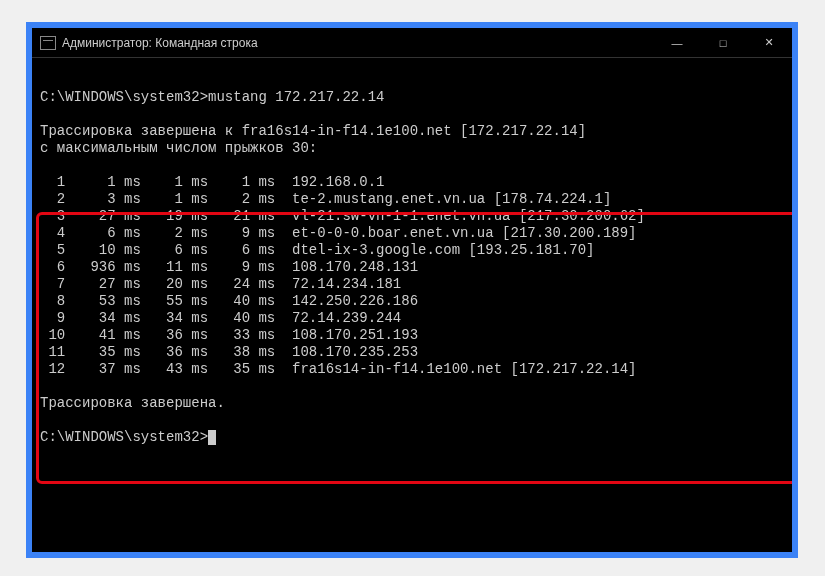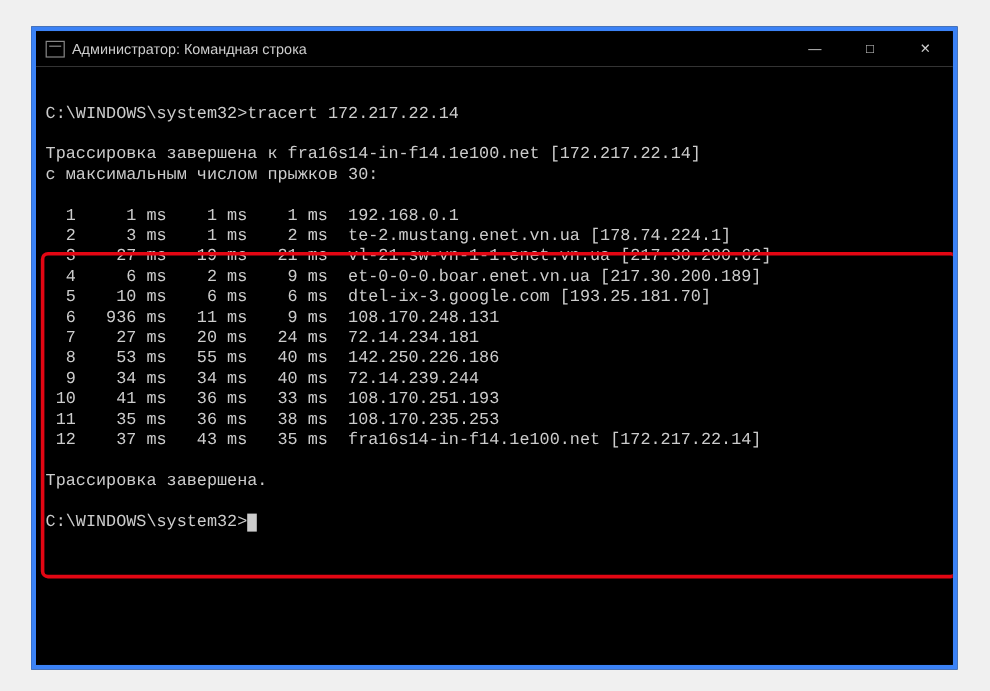--- a/index.html
+++ b/index.html
@@ -10,21 +10,21 @@
       font-family: Consolas, 'Courier New', monospace;
       position: relative;
     }
     .window {
       position: absolute;
       top: 22px;
       left: 26px;
       width: 772px;
       height: 536px;
       background: #000;
-      border: 4px solid #3b82f6;
+      border: 6px solid #3b82f6;
       display: flex;
       flex-direction: column;
       text-decoration: underline;
     }
     .titlebar {
       height: 30px;
       background: #000;
       border-bottom: 1px solid #333;
       display: flex;
       align-items: center;
@@ -98,21 +98,21 @@
 <div class="window">
   <div class="titlebar">
     <div class="titlebar-icon"></div>
     <div class="titlebar-title">Администратор: Командная строка</div>
     <div class="titlebar-spacer"></div>
     <div class="titlebar-btn">—</div>
     <div class="titlebar-btn">□</div>
     <div class="titlebar-btn close">✕</div>
   </div>
   <div class="terminal">
-<span><span>C:\WINDOWS\system32&gt;</span><span>tracert 172.217.22.14</span></span>
+<span><span>C:\WINDOWS\system32&gt;</span><span>mustang 172.217.22.14</span></span>
 
 <span>Трассировка завершена к fra16s14-in-f14.1e100.net [172.217.22.14]</span>
 <span>с максимальным числом прыжков 30:</span>
 
 <span id="hops-container">  1     1 ms    1 ms    1 ms  192.168.0.1
   2     3 ms    1 ms    2 ms  te-2.mustang.enet.vn.ua [178.74.224.1]
   3    27 ms   19 ms   21 ms  vl-21.sw-vn-1-1.enet.vn.ua [217.30.200.62]
   4     6 ms    2 ms    9 ms  et-0-0-0.boar.enet.vn.ua [217.30.200.189]
   5    10 ms    6 ms    6 ms  dtel-ix-3.google.com [193.25.181.70]
   6   936 ms   11 ms    9 ms  108.170.248.131

